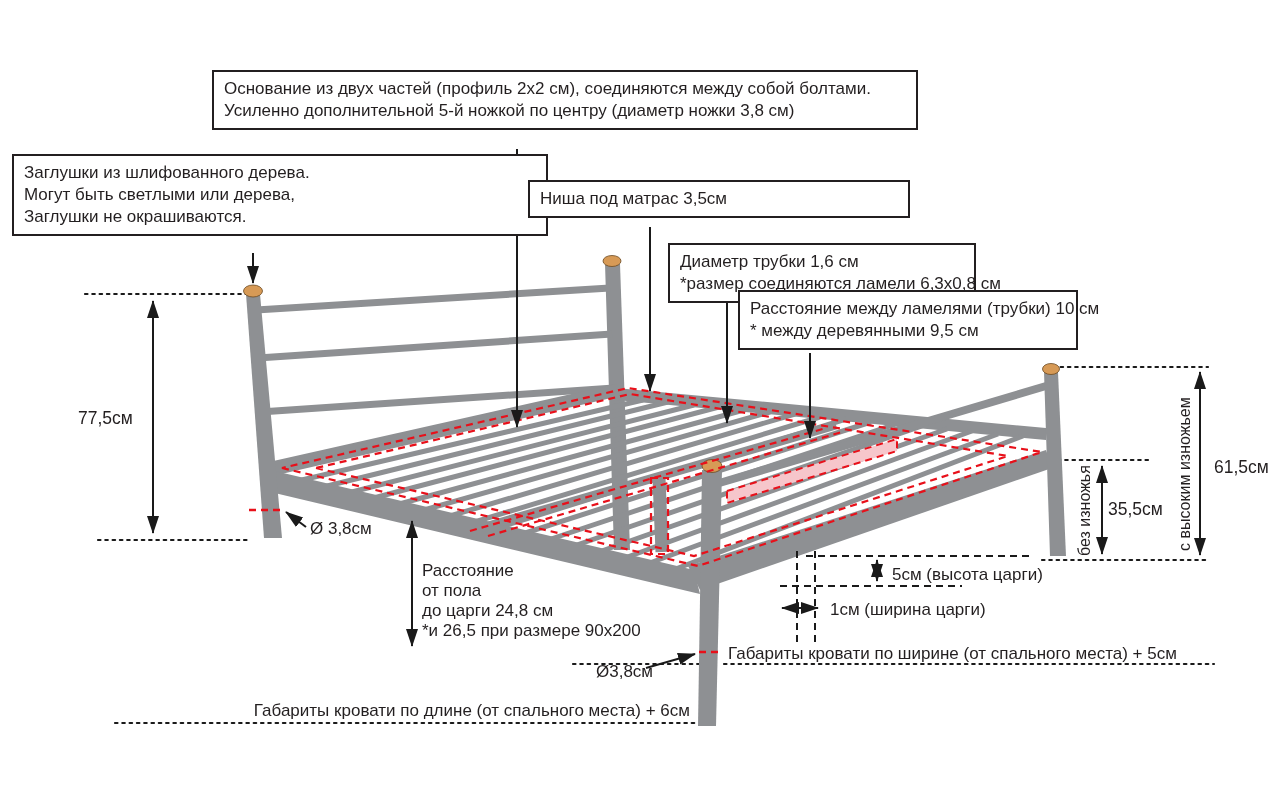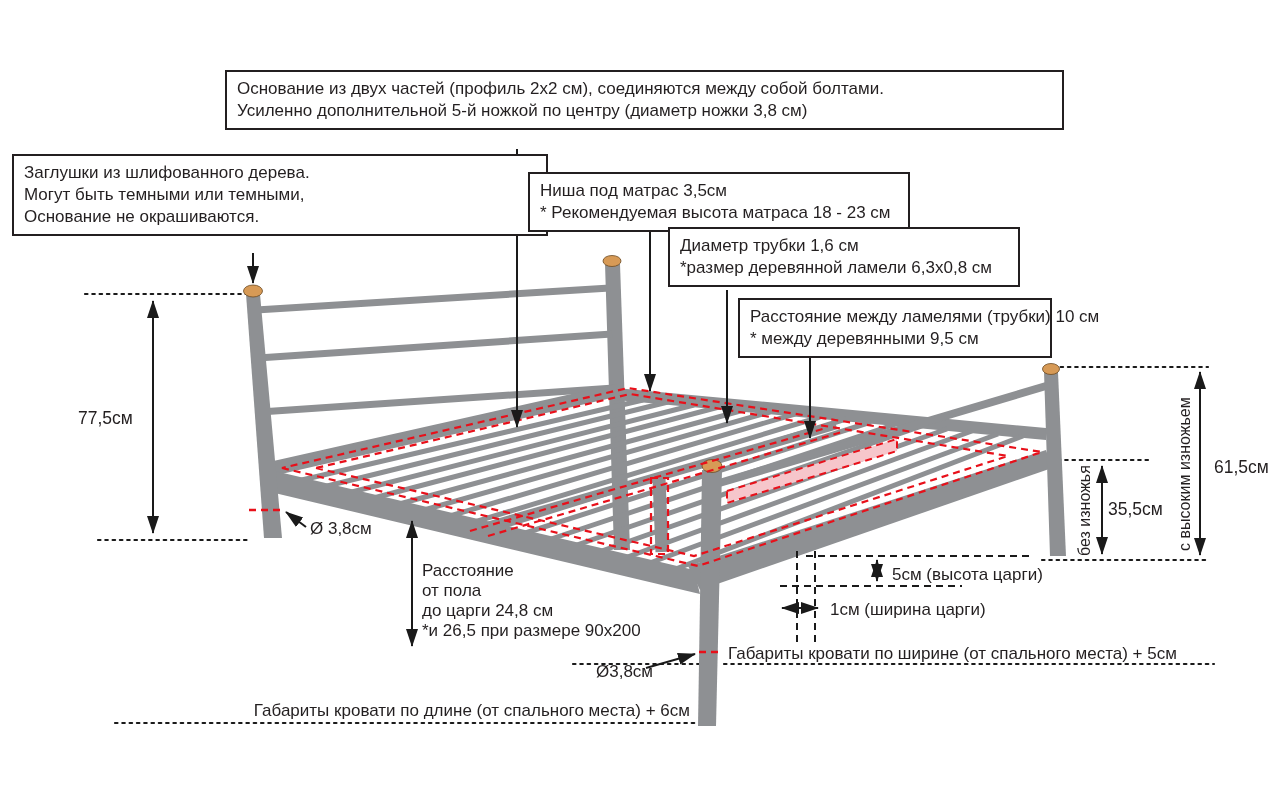--- a/index.html
+++ b/index.html
@@ -135,39 +135,38 @@
     <text x="690" y="716" text-anchor="end">Габариты кровати по длине (от спального места) + 6см</text>
     <text x="892" y="580">5см (высота царги)</text>
     <text x="830" y="615">1см (ширина царги)</text>
     <text x="1108" y="515" class="dim-big">35,5см</text>
     <text x="1214" y="473" class="dim-big">61,5см</text>
     <text class="vert" transform="rotate(-90 1090 556)" x="1090" y="556">без изножья</text>
     <text class="vert" transform="rotate(-90 1190 551)" x="1190" y="551">с высоким изножьем</text>
   </g>
 </svg>
 
-<div class="callout" style="left:225px;top:70px;width:839px;">
+<div class="callout" style="left:212px;top:70px;width:706px;">
   <div>Основание из двух частей (профиль 2х2 см), соединяются между собой болтами.</div>
   <div>Усиленно дополнительной 5-й ножкой по центру (диаметр ножки 3,8 см)</div>
 </div>
 
 <div class="callout" style="left:12px;top:154px;width:536px;">
   <div>Заглушки из шлифованного дерева.</div>
-  <div>Могут быть темными или темными,</div>
-  <div>Основание не окрашиваются.</div>
+  <div>Могут быть светлыми или дерева,</div>
+  <div>Заглушки не окрашиваются.</div>
 </div>
 
-<div class="callout" style="left:528px;top:172px;width:382px;">
+<div class="callout" style="left:528px;top:180px;width:382px;">
   <div>Ниша под матрас 3,5см</div>
-  <div>* Рекомендуемая высота матраса 18 - 23 см</div>
 </div>
 
-<div class="callout" style="left:668px;top:227px;width:352px;">
+<div class="callout" style="left:668px;top:243px;width:308px;">
   <div>Диаметр трубки 1,6 см</div>
-  <div>*размер деревянной ламели 6,3х0,8 см</div>
+  <div>*размер соединяются ламели 6,3х0,8 см</div>
 </div>
 
-<div class="callout" style="left:738px;top:298px;width:314px;">
+<div class="callout" style="left:738px;top:290px;width:340px;">
   <div>Расстояние между ламелями (трубки) 10 см</div>
   <div>* между деревянными 9,5 см</div>
 </div>
 
 </div>
 
 </body></html>

